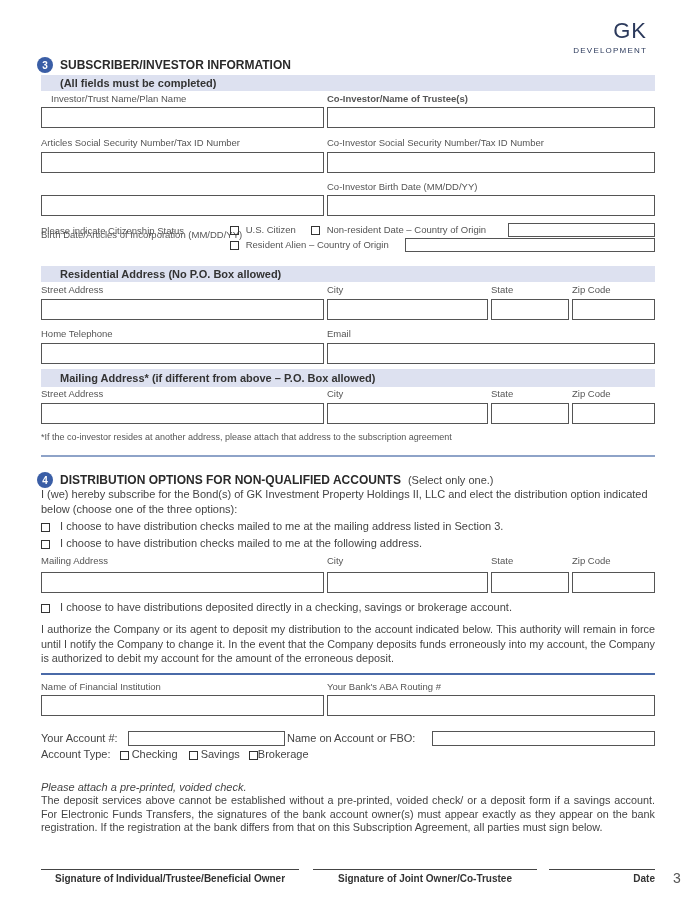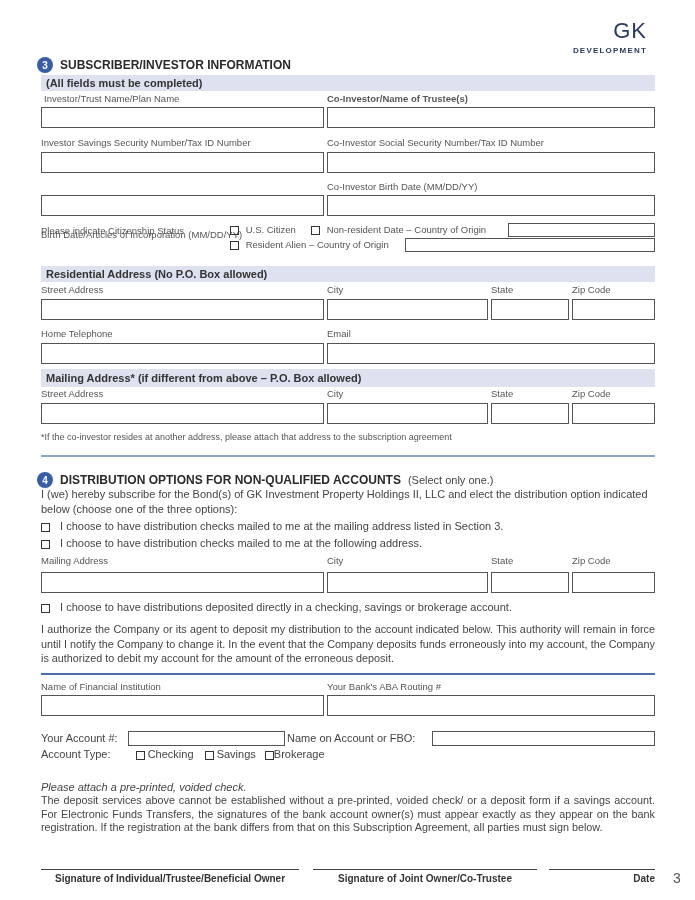--- a/index.html
+++ b/index.html
@@ -1,23 +1,23 @@
 <!DOCTYPE html>
 <html><head>
 <meta charset="utf-8">
 <style>
   * { box-sizing: border-box; margin: 0; padding: 0; }
   body { width: 695px; height: 900px; background: #fff; font-family: "Liberation Sans", sans-serif; color: #444; position: relative; overflow: hidden; }
   .abs { position: absolute; }
   .logo { right: 48px; top: 18px; text-align: right; color: #2c3a5c; }
   .logo .gk { font-size: 22px; letter-spacing: 1px; font-weight: normal; }
-  .logo .dev { font-size: 8px; letter-spacing: 1.2px; margin-top: 2px; font-weight: bold; }
+  .logo .dev { font-size: 8px; letter-spacing: 1.2px; margin-top: 2px; }
   .sec-title { font-size: 12px; font-weight: bold; color: #2a2a2a; display: flex; align-items: center; gap: 7px; }
   .badge { width: 16px; height: 16px; border-radius: 50%; background: #3a5ea6; color: #fff; font-size: 10px; font-weight: bold; display: inline-flex; align-items: center; justify-content: center; }
-  .band { left: 41px; width: 614px; height: 16px; background: #dde1f0; font-size: 11px; font-weight: bold; color: #333; padding-left: 5px; line-height: 16px; }
+  .band { left: 41px; width: 614px; height: 16px; background: #dde1f0; font-size: 11px; font-weight: bold; color: #333; padding-left: 19px; line-height: 16px; }
   .lbl { font-size: 9.5px; color: #555; white-space: nowrap; }
   .box { border: 1.5px solid #555; background: #fff; height: 21px; }
   .chk { display: inline-block; width: 9px; height: 9px; border: 1.3px solid #333; vertical-align: middle; }
   .txt { font-size: 11px; color: #444; line-height: 15px; }
   .just { text-align: justify; }
   .hr { left: 41px; width: 614px; height: 1.5px; background: #8ea3c8; }
   .sigline { height: 1px; background: #444; }
   .siglbl { font-size: 10px; font-weight: bold; color: #333; text-align: center; }
 </style>
 </head>
@@ -27,26 +27,26 @@
   <div class="gk">GK</div>
   <div class="dev">DEVELOPMENT</div>
 </div>
 
 <div class="abs sec-title" style="left:37px;top:57px;">
   <span class="badge">3</span>
   <span>SUBSCRIBER/INVESTOR INFORMATION</span>
 </div>
 <div class="abs band" style="top:75px;">(All fields must be completed)</div>
 
-<div class="abs lbl" style="left:44px;top:93px;">Investor/Trust Name/Plan Name</div>
+<div class="abs lbl" style="left:51px;top:93px;">Investor/Trust Name/Plan Name</div>
 <div class="abs lbl" style="left:327px;top:93px;font-weight:bold;">Co-Investor/Name of Trustee(s)</div>
 <div class="abs box" style="left:41px;top:107px;width:283px;"></div>
 <div class="abs box" style="left:327px;top:107px;width:328px;"></div>
 
-<div class="abs lbl" style="left:41px;top:137px;">Investor Savings Security Number/Tax ID Number</div>
+<div class="abs lbl" style="left:41px;top:137px;">Articles Social Security Number/Tax ID Number</div>
 <div class="abs lbl" style="left:327px;top:137px;">Co-Investor Social Security Number/Tax ID Number</div>
 <div class="abs box" style="left:41px;top:152px;width:283px;"></div>
 <div class="abs box" style="left:327px;top:152px;width:328px;"></div>
 
 <div class="abs lbl" style="left:41px;top:181px;margin-top:48px;">Birth Date/Articles of Incorporation (MM/DD/YY)</div>
 <div class="abs lbl" style="left:327px;top:181px;">Co-Investor Birth Date (MM/DD/YY)</div>
 <div class="abs box" style="left:41px;top:195px;width:283px;"></div>
 <div class="abs box" style="left:327px;top:195px;width:328px;"></div>
 
 <div class="abs lbl" style="left:41px;top:225px;">Please indicate Citizenship Status</div>
@@ -127,21 +127,21 @@
 <div class="abs box" style="left:41px;top:695px;width:283px;"></div>
 <div class="abs box" style="left:327px;top:695px;width:328px;"></div>
 
 <div class="abs txt" style="left:41px;top:731px;">Your Account #:</div>
 <div class="abs box" style="left:128px;top:731px;width:157px;height:15px;border-width:1px;"></div>
 <div class="abs txt" style="left:287px;top:731px;">Name on Account or FBO:</div>
 <div class="abs box" style="left:432px;top:731px;width:223px;height:15px;border-width:1px;"></div>
 
 <div class="abs txt" style="left:41px;top:747px;">
   <span>Account Type:</span>
-  <span style="margin-left:22px;"><span class="chk"></span> <span>Checking</span></span>
+  <span style="margin-left:6px;"><span class="chk"></span> <span>Checking</span></span>
   <span style="margin-left:8px;"><span class="chk"></span> <span>Savings</span></span>
   <span style="margin-left:6px;"><span class="chk"></span><span>Brokerage</span></span>
 </div>
 
 <div class="abs txt" style="left:41px;top:780px;font-style:italic;">Please attach a pre-printed, voided check.</div>
 <div class="abs txt just" style="left:41px;top:794px;width:614px;font-size:10.8px;line-height:13.7px;">The deposit services above cannot be established without a pre-printed, voided check/ or a deposit form if a savings account. For Electronic Funds Transfers, the signatures of the bank account owner(s) must appear exactly as they appear on the bank registration. If the registration at the bank differs from that on this Subscription Agreement, all parties must sign below.</div>
 
 <div class="abs sigline" style="left:41px;top:869px;width:258px;"></div>
 <div class="abs sigline" style="left:313px;top:869px;width:224px;"></div>
 <div class="abs sigline" style="left:549px;top:869px;width:106px;"></div>

